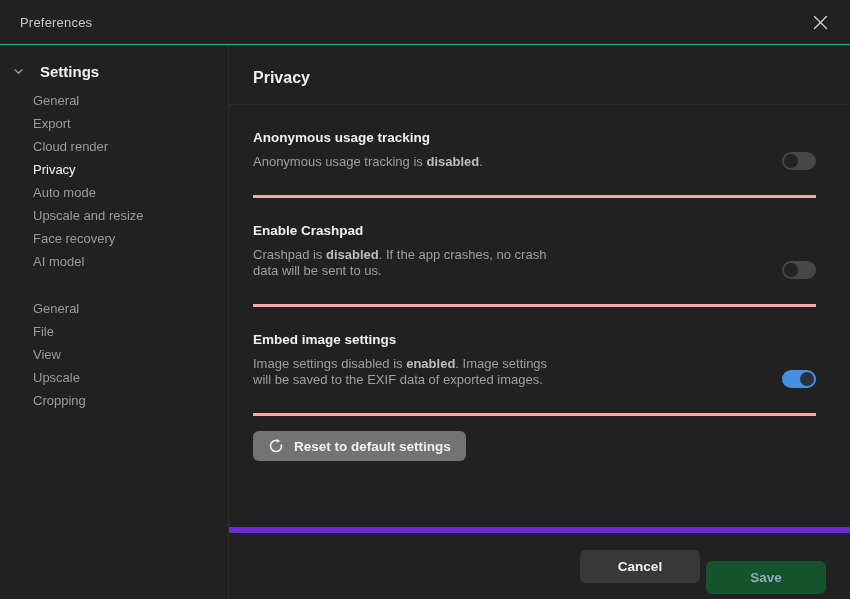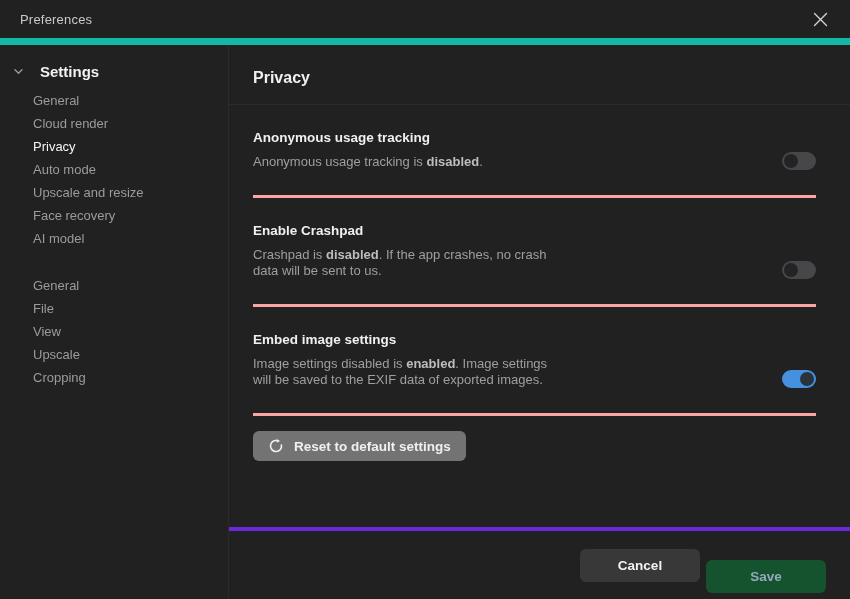--- a/index.html
+++ b/index.html
@@ -9,21 +9,21 @@
     background: #1f1f1f;
     color: #e8e8e8;
   }
   .app { width: 850px; height: 599px; display: flex; flex-direction: column; background: #212121; }
 
   
   .titlebar {
     height: 45px; flex: 0 0 45px;
     display: flex; align-items: center;
     padding: 0 16px 0 20px;
-    border-bottom: 7px solid #14b8a6;
+    border-bottom: 1px solid #14b8a6;
   }
   .titlebar .title { font-size: 13px; color: #c9c9c9; letter-spacing: .2px; }
   .close-btn {
     margin-left: auto;
     width: 28px; height: 28px;
     display: flex; align-items: center; justify-content: center;
     background: transparent; border: none; cursor: pointer;
   }
 
   
@@ -93,21 +93,21 @@
     display: inline-flex; align-items: center; gap: 10px;
     height: 30px; padding: 0 15px;
     background: #737373; border: none; border-radius: 6px;
     color: #f0f0f0; font-size: 13.5px; font-weight: 700;
     font-family: inherit; cursor: pointer;
   }
 
   
   .footer {
     flex: 0 0 72px; height: 72px;
-    border-top: 4px solid #6d28d9;
+    border-top: 6px solid #6d28d9;
     display: flex; align-items: center; justify-content: flex-end;
     gap: 6px; padding: 0 24px;
   }
   .btn {
     min-width: 120px; height: 33px;
     border: none; border-radius: 6px;
     font-family: inherit; font-size: 13.5px; font-weight: 700;
     cursor: pointer;
   }
   .btn-cancel { background: #383838; color: #f2f2f2; }
@@ -138,20 +138,21 @@
       <div class="side-group">
         <div class="side-header">
           <span>
             <svg width="13" height="13" viewBox="0 0 13 13">
               <path d="M3 4.8 L6.5 8.2 L10 4.8" fill="none" stroke="#9b9b9b" stroke-width="1.4" stroke-linecap="round" stroke-linejoin="round"></path>
             </svg>
           </span>
           <span>Settings</span>
         </div>
         <div class="side-item">General</div>
+        <div class="side-item">Export</div>
         <div class="side-item">Cloud render</div>
         <div class="side-item active">Privacy</div>
         <div class="side-item">Auto mode</div>
         <div class="side-item">Upscale and resize</div>
         <div class="side-item">Face recovery</div>
         <div class="side-item">AI model</div>
       </div>
 
       <div class="side-group">
         <div class="side-item">General</div>

